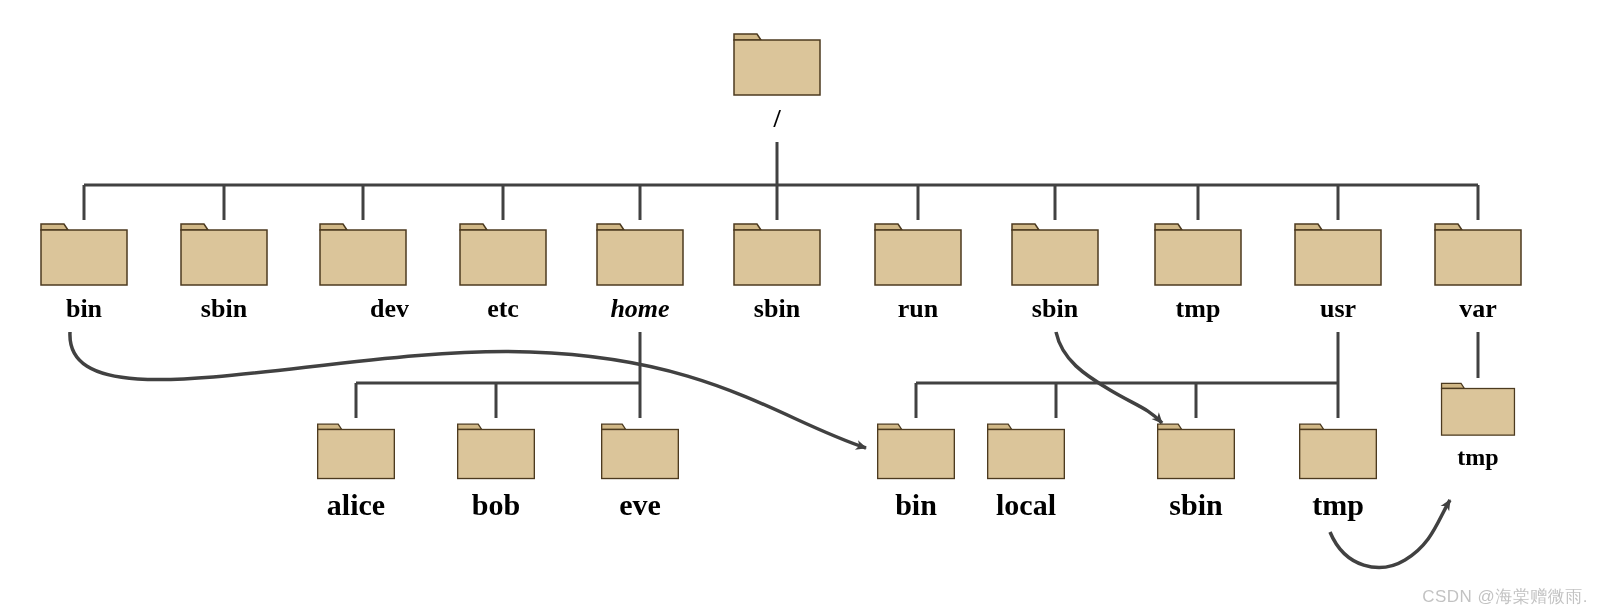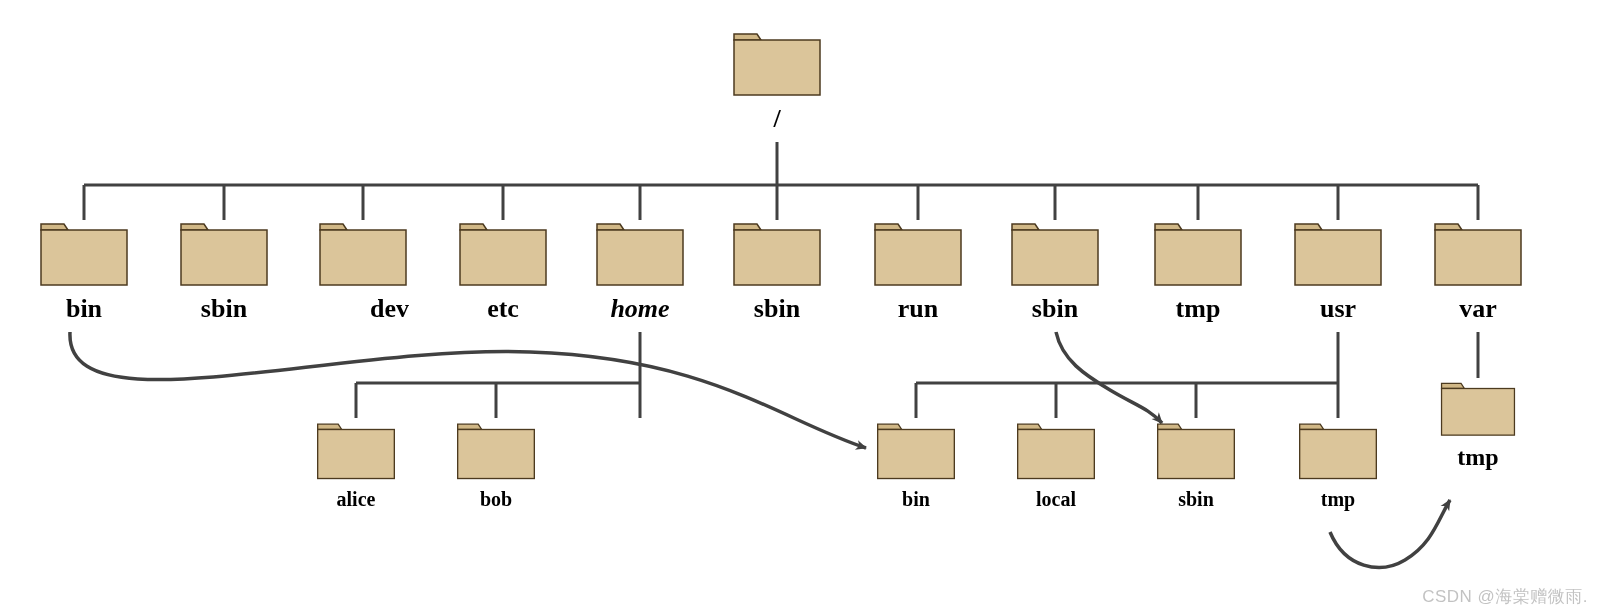--- a/index.html
+++ b/index.html
@@ -51,21 +51,21 @@
       font-size: 24px;
     }
     .folder.grand .folder-icon {
       width: 82px;
       height: 64px;
     }
     .folder.grand {
       width: 82px;
     }
     .folder.grand .folder-label {
-      font-size: 20px;
+      font-size: 30px;
       text-align: center;
     }
     svg.connector {
       position: absolute;
       top: 0;
       left: 0;
       width: 1600px;
       height: 614px;
       pointer-events: none;
     }
@@ -250,31 +250,40 @@
   </div>
   <div class="folder grand" style="left:455px; top:418px;">
     <span class="folder-icon">
         <svg viewBox="0 0 92 70">
           <path d="M3 12 L3 6 L26 6 L30 12 Z" fill="#d0b786" stroke="#4c3a1f" stroke-width="1.5"></path>
           <rect x="3" y="12" width="86" height="55" fill="#dbc59a" stroke="#4c3a1f" stroke-width="1.5"></rect>
         </svg>
       </span>
     <div class="folder-label">bob</div>
   </div>
+  <div class="folder grand" style="left:599px; top:418px;">
+    <span class="folder-icon">
+        <svg viewBox="0 0 92 70">
+          <path d="M3 12 L3 6 L26 6 L30 12 Z" fill="#d0b786" stroke="#4c3a1f" stroke-width="1.5"></path>
+          <rect x="3" y="12" width="86" height="55" fill="#dbc59a" stroke="#4c3a1f" stroke-width="1.5"></rect>
+        </svg>
+      </span>
+    <div class="folder-label">eve</div>
+  </div>
 
   <div class="folder grand" style="left:875px; top:418px;">
     <span class="folder-icon">
         <svg viewBox="0 0 92 70">
           <path d="M3 12 L3 6 L26 6 L30 12 Z" fill="#d0b786" stroke="#4c3a1f" stroke-width="1.5"></path>
           <rect x="3" y="12" width="86" height="55" fill="#dbc59a" stroke="#4c3a1f" stroke-width="1.5"></rect>
         </svg>
       </span>
     <div class="folder-label">bin</div>
   </div>
-  <div class="folder grand" style="left:1015px; top:418px;">
+  <div class="folder grand" style="left:985px; top:418px;">
     <span class="folder-icon">
         <svg viewBox="0 0 92 70">
           <path d="M3 12 L3 6 L26 6 L30 12 Z" fill="#d0b786" stroke="#4c3a1f" stroke-width="1.5"></path>
           <rect x="3" y="12" width="86" height="55" fill="#dbc59a" stroke="#4c3a1f" stroke-width="1.5"></rect>
         </svg>
       </span>
     <div class="folder-label">local</div>
   </div>
   <div class="folder grand" style="left:1155px; top:418px;">
     <span class="folder-icon">

